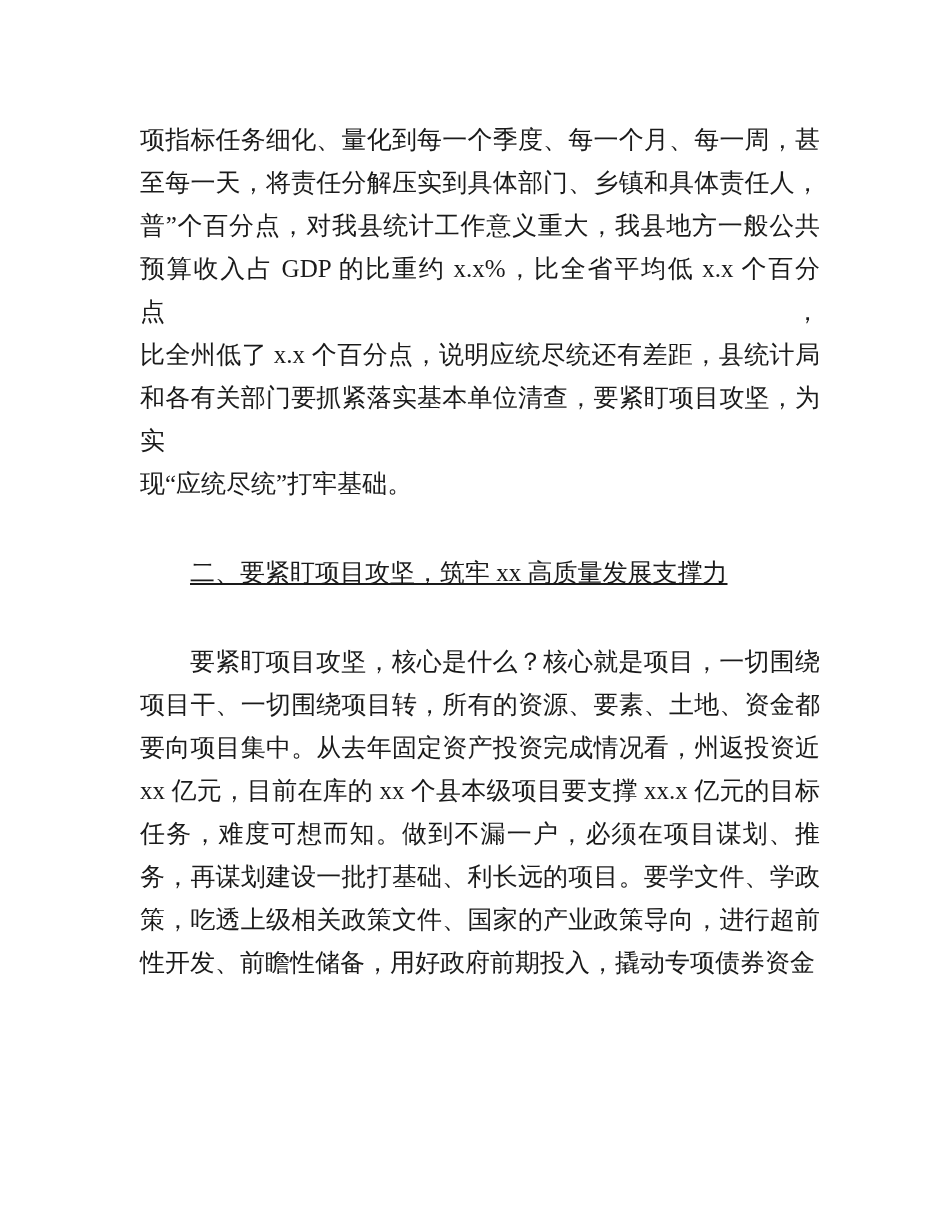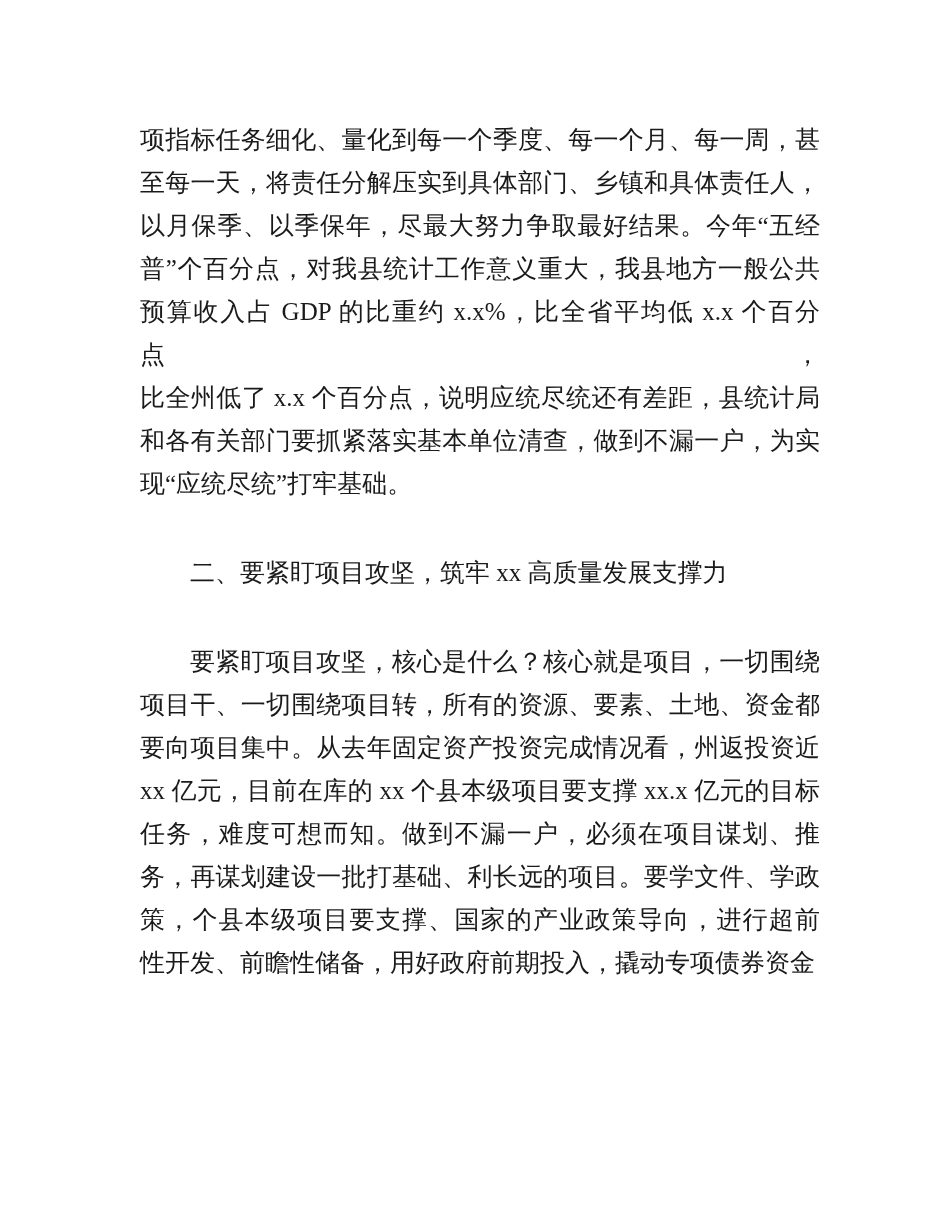--- a/index.html
+++ b/index.html
@@ -19,55 +19,54 @@
     width: 100%;
     height: 100%;
     padding: 118px 130px 8px 140px;
     font-family: "Liberation Serif", "DejaVu Serif", serif;
     font-size: 25px;
     line-height: 43px;
     color: #1a1a1a;
     font-weight: 400;
   }
   .block { margin: 0; }
-  .block.heading { margin: 46px 0; }
+  .block.heading { margin: 46px 0; text-decoration: underline; }
   .line {
     text-align: justify;
     text-align-last: justify;
     white-space: normal;
   }
   .line.no-justify-last {
     text-align-last: left;
   }
   .line.indent {
     text-indent: 2em;
   }
 </style>
 </head>
 <body>
 
 <div class="page" style="background: rgb(255, 255, 255);">
   <div class="doc" style="color: rgb(26, 26, 26);">
       <div class="block paragraph">
         <div class="line">项指标任务细化、量化到每一个季度、每一个月、每一周，甚</div>
         <div class="line">至每一天，将责任分解压实到具体部门、乡镇和具体责任人，</div>
-        <div class="line">以月保季、以季保年，尽最大努力争取最好结果。今年“五经</div>
         <div class="line">普”个百分点，对我县统计工作意义重大，我县地方一般公共</div>
         <div class="line">预算收入占 GDP 的比重约 x.x%，比全省平均低 x.x 个百分点，</div>
         <div class="line">比全州低了 x.x 个百分点，说明应统尽统还有差距，县统计局</div>
-        <div class="line">和各有关部门要抓紧落实基本单位清查，做到不漏一户，为实</div>
+        <div class="line">和各有关部门要抓紧落实基本单位清查，要紧盯项目攻坚，为实</div>
         <div class="line no-justify-last">现“应统尽统”打牢基础。</div>
       </div>
       <div class="block heading">
         <div class="line no-justify-last indent">二、要紧盯项目攻坚，筑牢 xx 高质量发展支撑力</div>
       </div>
       <div class="block paragraph">
         <div class="line indent">要紧盯项目攻坚，核心是什么？核心就是项目，一切围绕</div>
         <div class="line">项目干、一切围绕项目转，所有的资源、要素、土地、资金都</div>
         <div class="line">要向项目集中。从去年固定资产投资完成情况看，州返投资近</div>
         <div class="line">xx 亿元，目前在库的 xx 个县本级项目要支撑 xx.x 亿元的目标</div>
         <div class="line">任务，难度可想而知。做到不漏一户，必须在项目谋划、推</div>
         <div class="line">务，再谋划建设一批打基础、利长远的项目。要学文件、学政</div>
-        <div class="line">策，个县本级项目要支撑、国家的产业政策导向，进行超前</div>
+        <div class="line">策，吃透上级相关政策文件、国家的产业政策导向，进行超前</div>
         <div class="line no-justify-last">性开发、前瞻性储备，用好政府前期投入，撬动专项债券资金</div>
       </div>
     </div>
 </div>
 
 </body></html>

